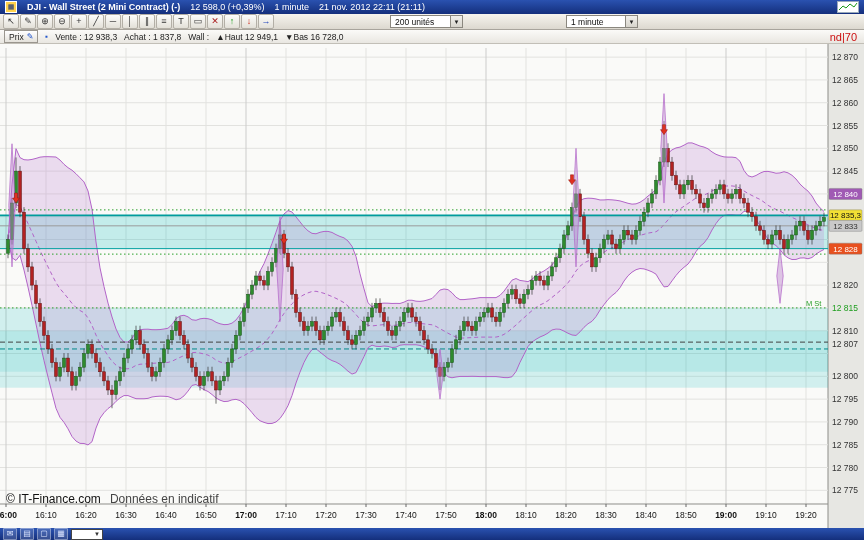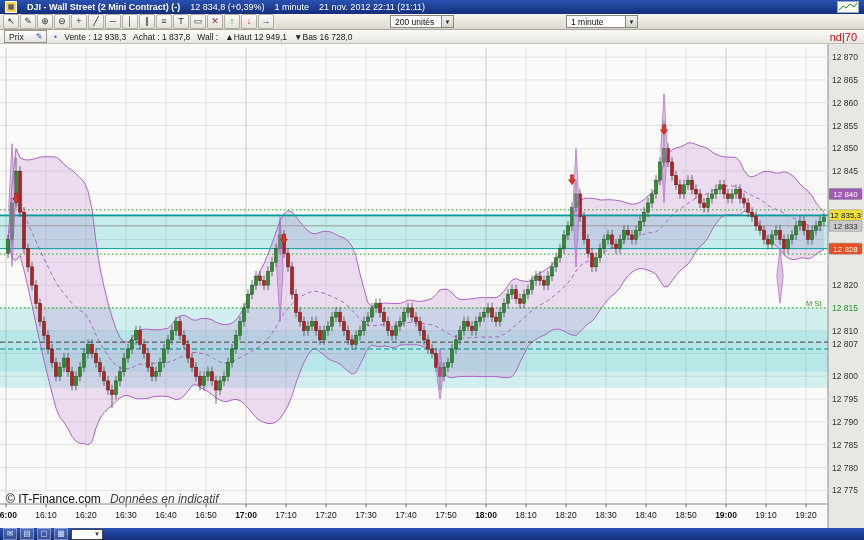--- a/index.html
+++ b/index.html
@@ -18,56 +18,56 @@
     background:linear-gradient(#f6f4ee,#dcd8cf);border-bottom:1px solid #a8a49c;
     display:flex;align-items:center;padding:0 3px;box-sizing:border-box;}
   #tools{display:flex;align-items:center;}
   .tool{width:14px;height:13px;margin-right:1px;display:flex;align-items:center;justify-content:center;
     font-size:9px;line-height:1;background:linear-gradient(#fdfdfb,#e3e0d8);
     border:1px solid #b3afa6;border-radius:2px;color:#333;cursor:pointer;}
   .dd{position:absolute;top:1px;height:13px;background:#fff;border:1px solid #8a877f;
     font-size:8.5px;color:#111;display:flex;align-items:center;padding-left:4px;box-sizing:border-box;cursor:pointer;}
   .dd .caret{margin-left:auto;width:11px;height:100%;background:linear-gradient(#f1f0ec,#d7d4cc);
     border-left:1px solid #8a877f;font-size:6px;display:flex;align-items:center;justify-content:center;color:#222;}
-  #dd-units{left:390px;width:64px;}
+  #dd-units{left:390px;width:73px;}
   #dd-tf{left:566px;width:72px;}
   
   .quotebar{position:absolute;left:0;top:30px;width:864px;height:14px;
     background:linear-gradient(#fbfaf8,#e9e7e1);border-bottom:1px solid #c2bfb7;
     display:flex;align-items:center;font-size:8.5px;color:#222;gap:7px;padding:0 4px;
     box-sizing:border-box;white-space:nowrap;}
   .prix-btn{border:1px solid #9a968e;background:linear-gradient(#fff,#e4e1da);
-    padding:0 4px;height:11px;display:flex;align-items:center;gap:12px;font-size:8.5px;cursor:pointer;}
+    padding:0 4px;height:11px;display:flex;align-items:center;gap:3px;font-size:8.5px;cursor:pointer;}
   .mini-icon{font-size:8px;color:#2255cc;}
   .quote-ind{color:#cc1111;margin-left:auto;font-size:11px;padding-right:3px;}
   
   #chart-svg{position:absolute;left:0;top:44px;}
   #chart-svg text{font-family:"Liberation Sans",sans-serif;}
   .copyright{position:absolute;left:6px;top:492px;font-size:12px;color:#111;
     display:flex;gap:9px;pointer-events:none;}
-  .copyright .note{font-style:italic;color:#444;}
+  .copyright .note{color:#444;}
   
   .taskbar{position:absolute;left:0;bottom:0;width:864px;height:12px;
     background:linear-gradient(#2a52b0,#142f7c);display:flex;align-items:center;gap:3px;
     padding:0 3px;box-sizing:border-box;}
   .tb-icon{font-size:8px;line-height:1;color:#dde6ff;width:12px;height:10px;display:flex;
     align-items:center;justify-content:center;background:rgba(255,255,255,.15);
     border:1px solid rgba(255,255,255,.35);border-radius:1px;cursor:pointer;}
   .tb-dd{width:28px;height:9px;background:#fff;border:1px solid #444;font-size:6px;color:#333;
     display:flex;align-items:center;justify-content:flex-end;padding-right:2px;cursor:pointer;}
 </style>
 </head>
 <body>
 
 <div id="app">
 
   <div class="titlebar">
     <span class="app-icon">▦</span>
     <span class="t-instr">DJI - Wall Street (2 Mini Contract) (-)</span>
-    <span>12 834,8 (+0,39%)</span>
+    <span>12 598,0 (+0,39%)</span>
     <span>1 minute</span>
     <span>21 nov. 2012 22:11 (21:11)</span>
     <span class="spacer"></span>
     <svg width="22" height="12">
       <rect x="0.5" y="0.5" width="21" height="11" fill="#ffffff" stroke="#9ab"></rect>
       <polyline points="2,9 6,5 9,7 13,3 17,6 20,2" fill="none" stroke="#1a9a1a" stroke-width="1"></polyline>
     </svg>
   </div>
 
   <div class="toolbar">

